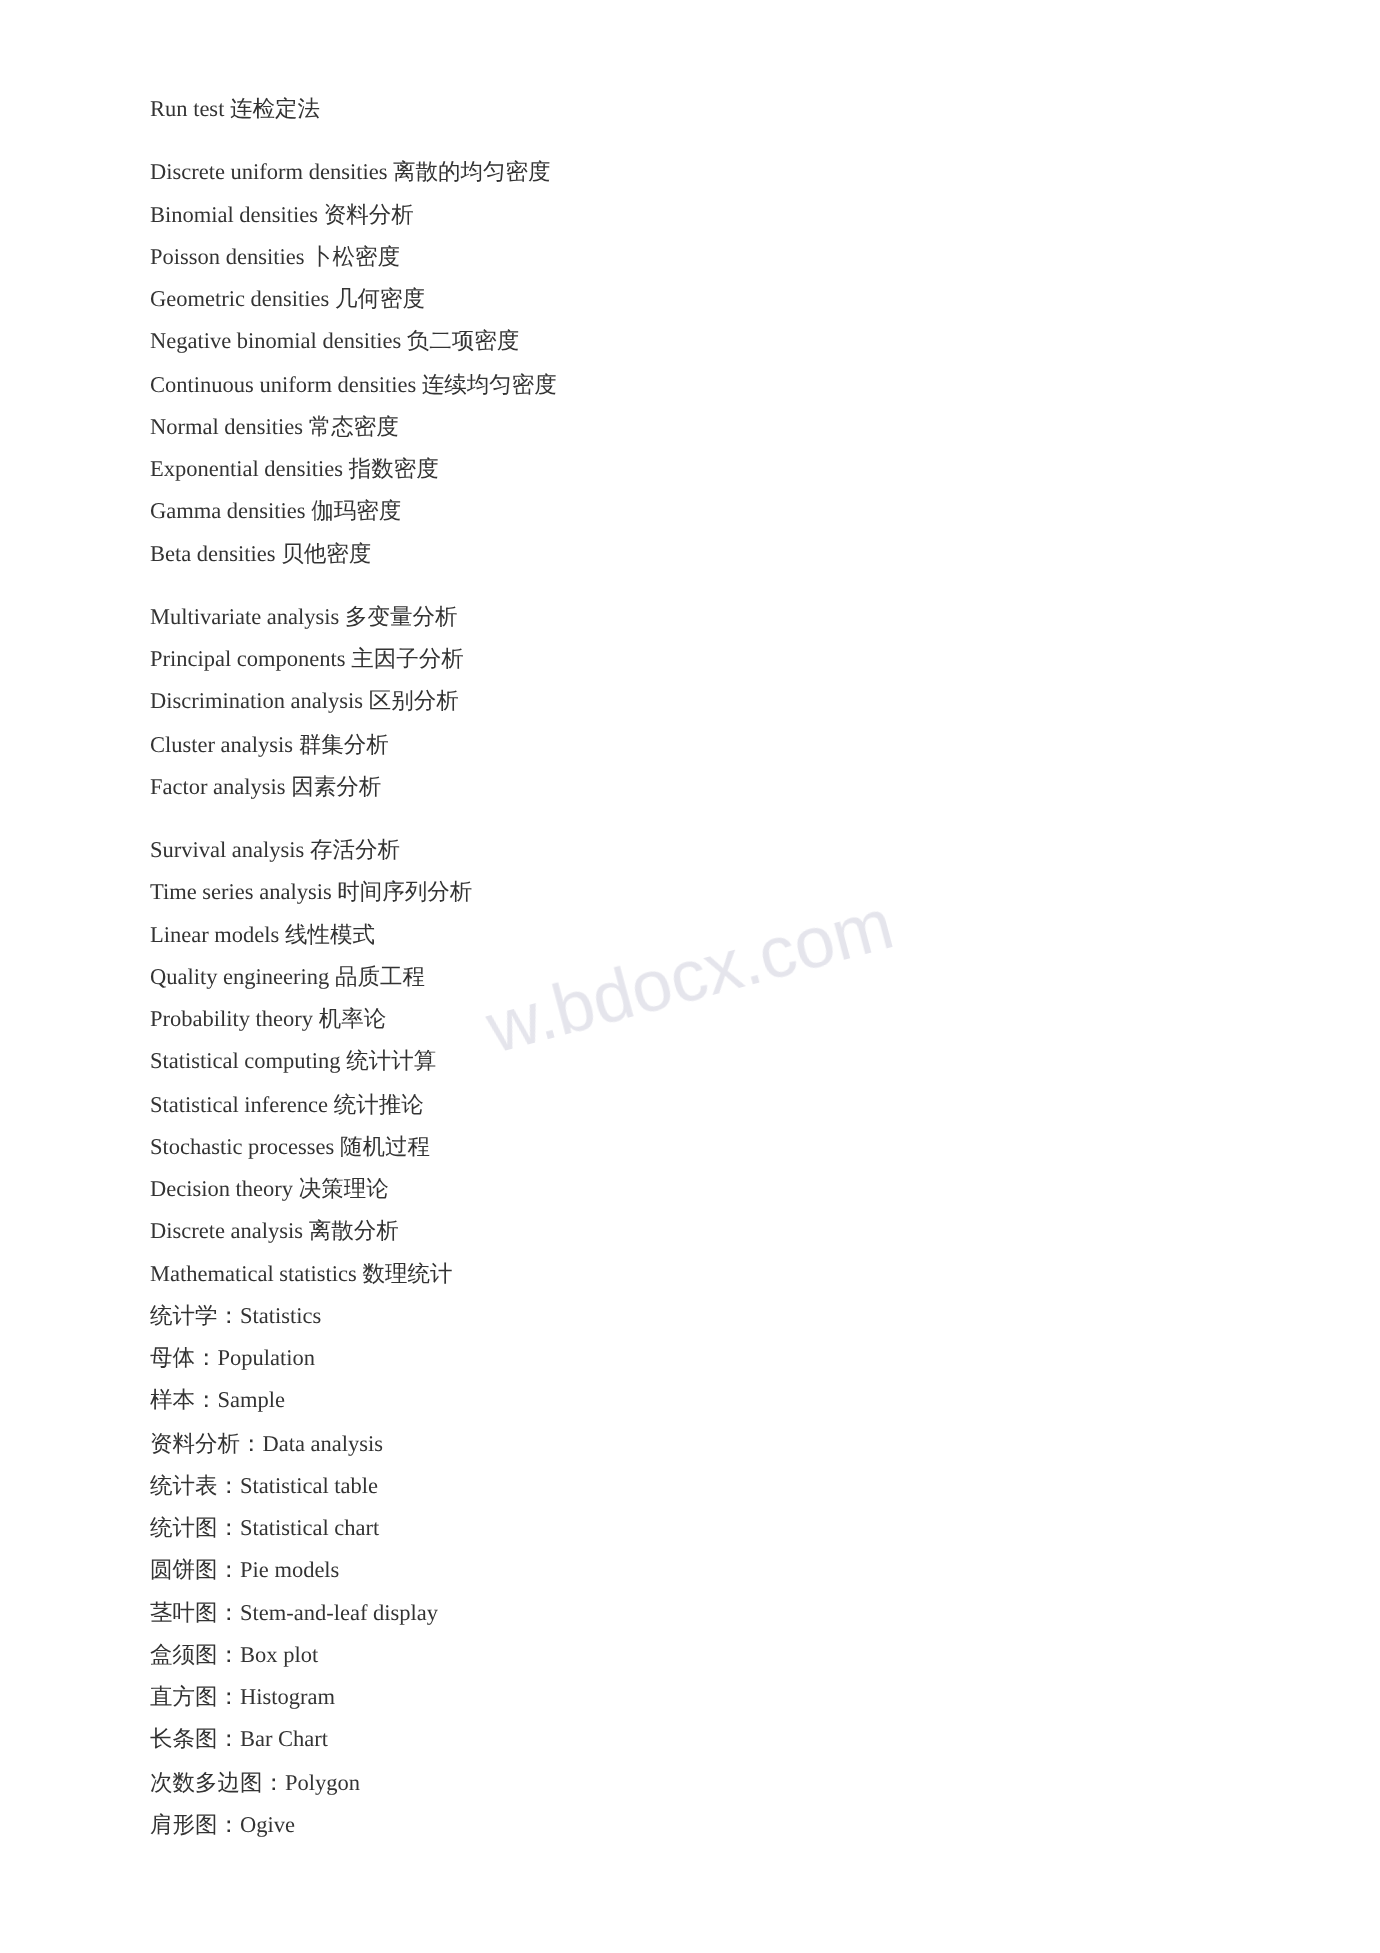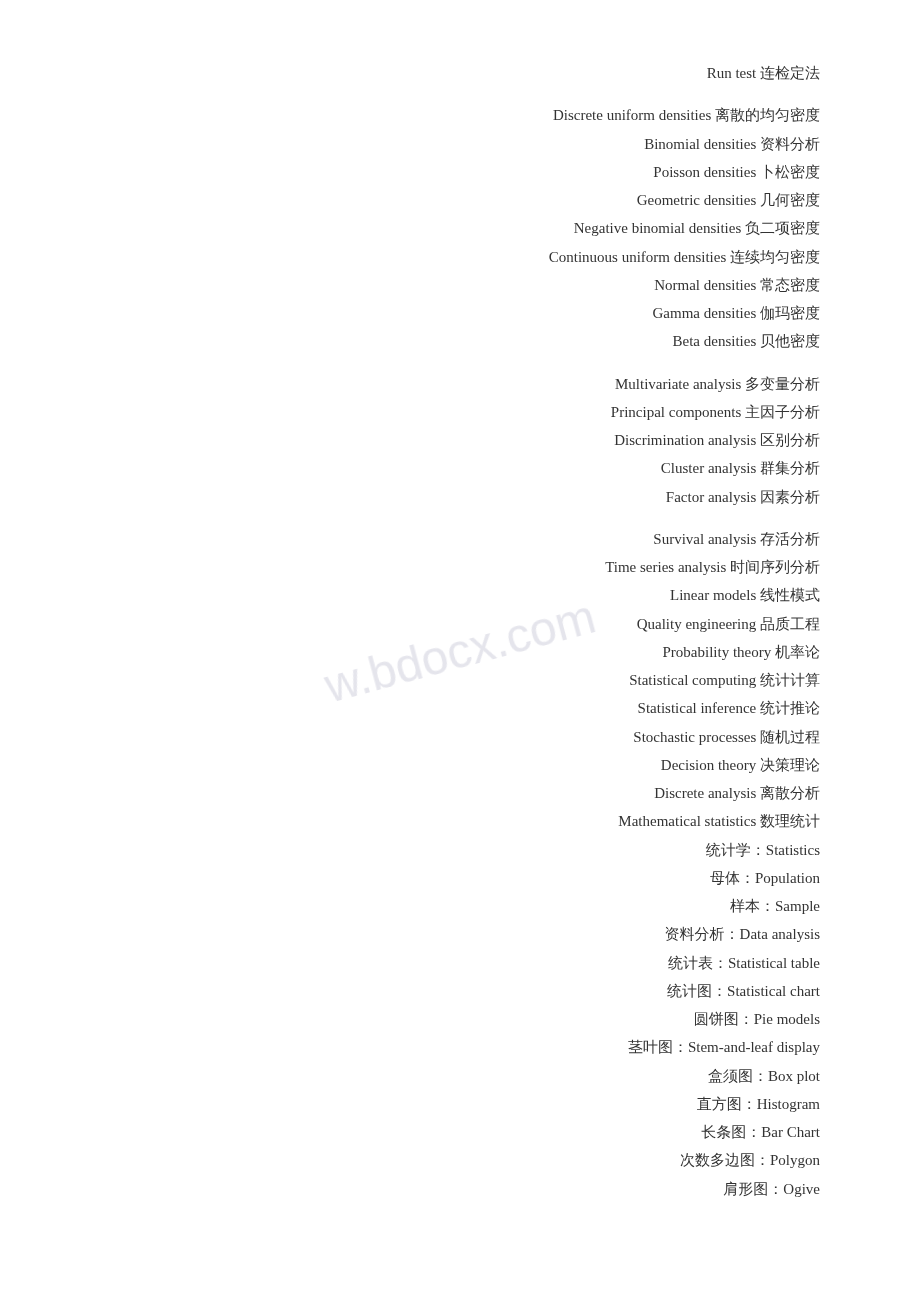--- a/index.html
+++ b/index.html
@@ -32,39 +32,39 @@
       color: rgba(180, 180, 200, 0.35);
       white-space: nowrap;
       pointer-events: none;
       z-index: 10;
       font-family: Arial, sans-serif;
     }
 
     .line {
       line-height: 1.75;
       margin-bottom: 2px;
-      text-align: right;
     }
   </style>
 </head>
 <body>
 
 <div class="watermark">w.bdocx.com</div>
 
 <div class="page-container">
 
 <div class="line">Run test 连检定法</div>
     <div style="height: 14px;"></div>
     <div class="line">Discrete uniform densities 离散的均匀密度</div>
     <div class="line">Binomial densities 资料分析</div>
     <div class="line">Poisson densities 卜松密度</div>
     <div class="line">Geometric densities 几何密度</div>
     <div class="line">Negative binomial densities 负二项密度</div>
     <div class="line">Continuous uniform densities 连续均匀密度</div>
     <div class="line">Normal densities 常态密度</div>
+    <div class="line">Exponential densities 指数密度</div>
     <div class="line">Gamma densities 伽玛密度</div>
     <div class="line">Beta densities 贝他密度</div>
     <div style="height: 14px;"></div>
     <div class="line">Multivariate analysis 多变量分析</div>
     <div class="line">Principal components 主因子分析</div>
     <div class="line">Discrimination analysis 区别分析</div>
     <div class="line">Cluster analysis 群集分析</div>
     <div class="line">Factor analysis 因素分析</div>
     <div style="height: 14px;"></div>
     <div class="line">Survival analysis 存活分析</div>

